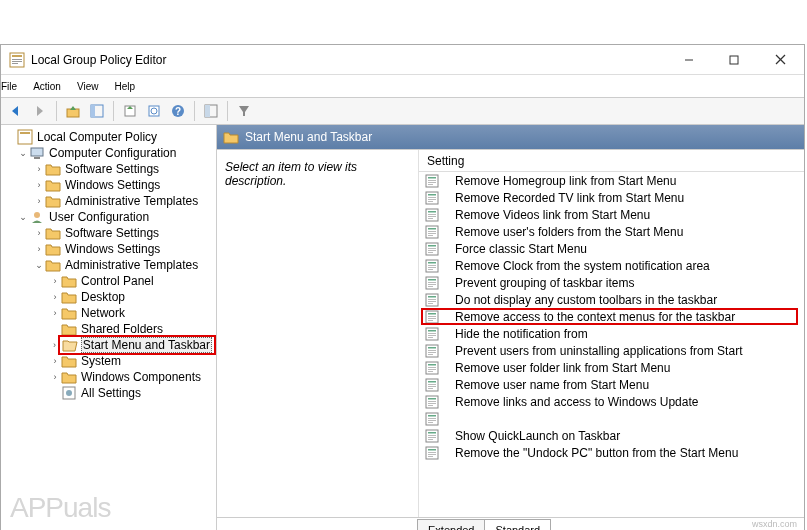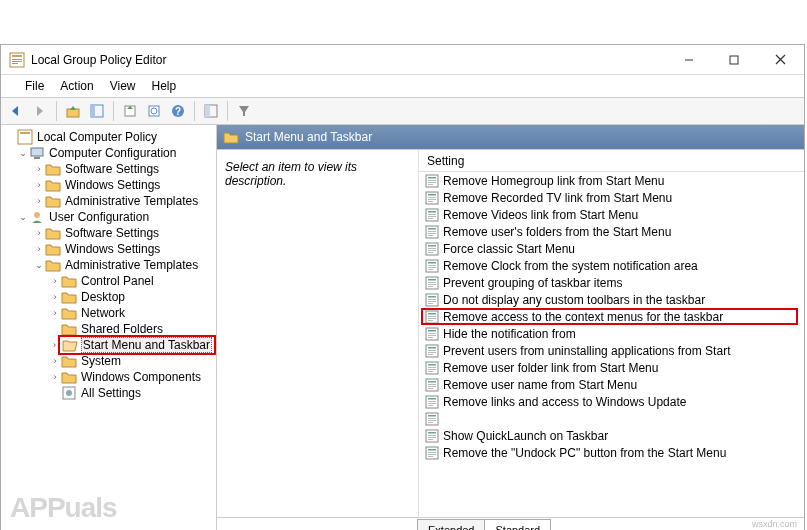--- a/index.html
+++ b/index.html
@@ -4,51 +4,51 @@
   <style>
     * { box-sizing: border-box; margin: 0; padding: 0; }
     body { font-family: "Segoe UI", Tahoma, sans-serif; font-size: 12px; background: #fff; width: 807px; height: 530px; overflow: hidden; position: relative; }
     .window { border: 1px solid #aaa; width: 805px; height: 516px; display: flex; flex-direction: column; background: #fff; margin-top: 44px; }
     .titlebar { height: 30px; display: flex; align-items: center; padding: 0 0 0 8px; border-bottom: 1px solid #ddd; }
     .titlebar .app-icon { width: 16px; height: 16px; margin-right: 6px; }
     .titlebar .title { flex: 1; font-size: 12px; }
     .win-controls { display: flex; }
     .win-btn { width: 45px; height: 29px; display: flex; align-items: center; justify-content: center; font-size: 13px; color: #333; }
     .win-btn.close { width: 48px; }
-    .menubar { height: 22px; display: flex; align-items: center; padding-left: 24px; gap: 16px; font-size: 12px; }
+    .menubar { height: 22px; display: flex; align-items: center; padding-left: 0; gap: 16px; font-size: 10px; }
     .menubar span { cursor: default; }
     .toolbar { height: 28px; border-top: 1px solid #ccc; border-bottom: 1px solid #ccc; display: flex; align-items: center; padding-left: 4px; gap: 2px; background: #f6f6f6; }
     .tb-btn { width: 22px; height: 22px; display: flex; align-items: center; justify-content: center; border: 1px solid transparent; }
     .tb-sep { width: 1px; height: 20px; background: #ccc; margin: 0 3px; }
     .main { flex: 1; display: flex; overflow: hidden; }
     .tree-pane { width: 216px; border-right: 1px solid #ccc; overflow: auto; padding: 4px 0 4px 4px; background: #fff; }
     .tree-row { display: flex; align-items: center; height: 16px; white-space: nowrap; font-size: 12px; cursor: default; }
     .tree-caret { width: 12px; text-align: center; color: #555; font-size: 9px; }
     .tree-icon { width: 16px; height: 16px; margin-right: 3px; flex-shrink: 0; }
     .tree-label { padding: 0 1px; }
     .tree-label.selected { border: 1px dotted #666; background: #f0f0f0; }
     .highlight-red { border: 2px solid #d00; padding: 0 2px; margin-left: -2px; }
     .right-pane { flex: 1; display: flex; flex-direction: column; overflow: hidden; }
     .header-bar { height: 24px; background: linear-gradient(#7a95b8, #5d7ea8); color: #fff; display: flex; align-items: center; padding-left: 6px; gap: 6px; font-size: 12px; }
     .folder-icon-sm { width: 16px; height: 14px; }
     .content-area { flex: 1; display: flex; overflow: hidden; border-top: 1px solid #ccc; }
     .desc-col { width: 202px; padding: 10px 8px; font-size: 12px; border-right: 1px solid #e0e0e0; font-style: italic; }
     .list-col { flex: 1; display: flex; flex-direction: column; overflow: hidden; }
     .list-header { height: 22px; border-bottom: 1px solid #ddd; display: flex; align-items: center; padding-left: 8px; font-size: 12px; background: #fff; }
     .list-body { flex: 1; overflow-y: scroll; overflow-x: scroll; }
-    .list-row { display: flex; align-items: center; height: 17px; padding-left: 6px; font-size: 12px; white-space: nowrap; cursor: default; }
+    .list-row { display: flex; align-items: center; height: 17px; padding-left: 6px; font-size: 12px; white-space: nowrap; cursor: default; gap: 12px; }
     .list-row .si-icon { width: 14px; height: 14px; margin-right: 4px; flex-shrink: 0; }
     .list-row.highlighted { position: relative; }
     .list-row.highlighted::before { content: ''; position: absolute; left: 2px; right: 6px; top: 0; bottom: 0; border: 2px solid #d00; pointer-events: none; }
     .tabs-row { height: 22px; display: flex; align-items: flex-end; padding-left: 200px; border-top: 1px solid #ccc; font-size: 11px; background: #fff; }
     .tab { padding: 4px 10px; border: 1px solid #aaa; border-bottom: none; background: #f5f5f5; border-radius: 0 0 4px 4px; margin-right: -1px; position: relative; top: 1px; }
     .tab.active { background: #fff; }
     .statusbar { height: 20px; border-top: 1px solid #ccc; display: flex; align-items: center; padding-left: 6px; font-size: 16px; background: #f6f6f6; justify-content: flex-end; }
     .watermark { position: absolute; right: 10px; bottom: 1px; font-size: 9px; color: #bbb; }
-    .logo { position: absolute; left: 10px; bottom: 6px; font-size: 28px; font-weight: 700; color: #d6d6d6; font-family: Arial, sans-serif; letter-spacing: -1px; pointer-events: none; }
+    .logo { position: absolute; left: 10px; bottom: 6px; font-size: 28px; font-weight: 400; color: #d6d6d6; font-family: Arial, sans-serif; letter-spacing: -1px; pointer-events: none; }
     
     .list-body::-webkit-scrollbar { width: 16px; height: 16px; }
     .list-body::-webkit-scrollbar-thumb { background: #c8c8c8; border: 1px solid #aaa; }
     .list-body::-webkit-scrollbar-track { background: #f0f0f0; }
   </style>
 </head>
 <body>
 
 <div class="window">
 

